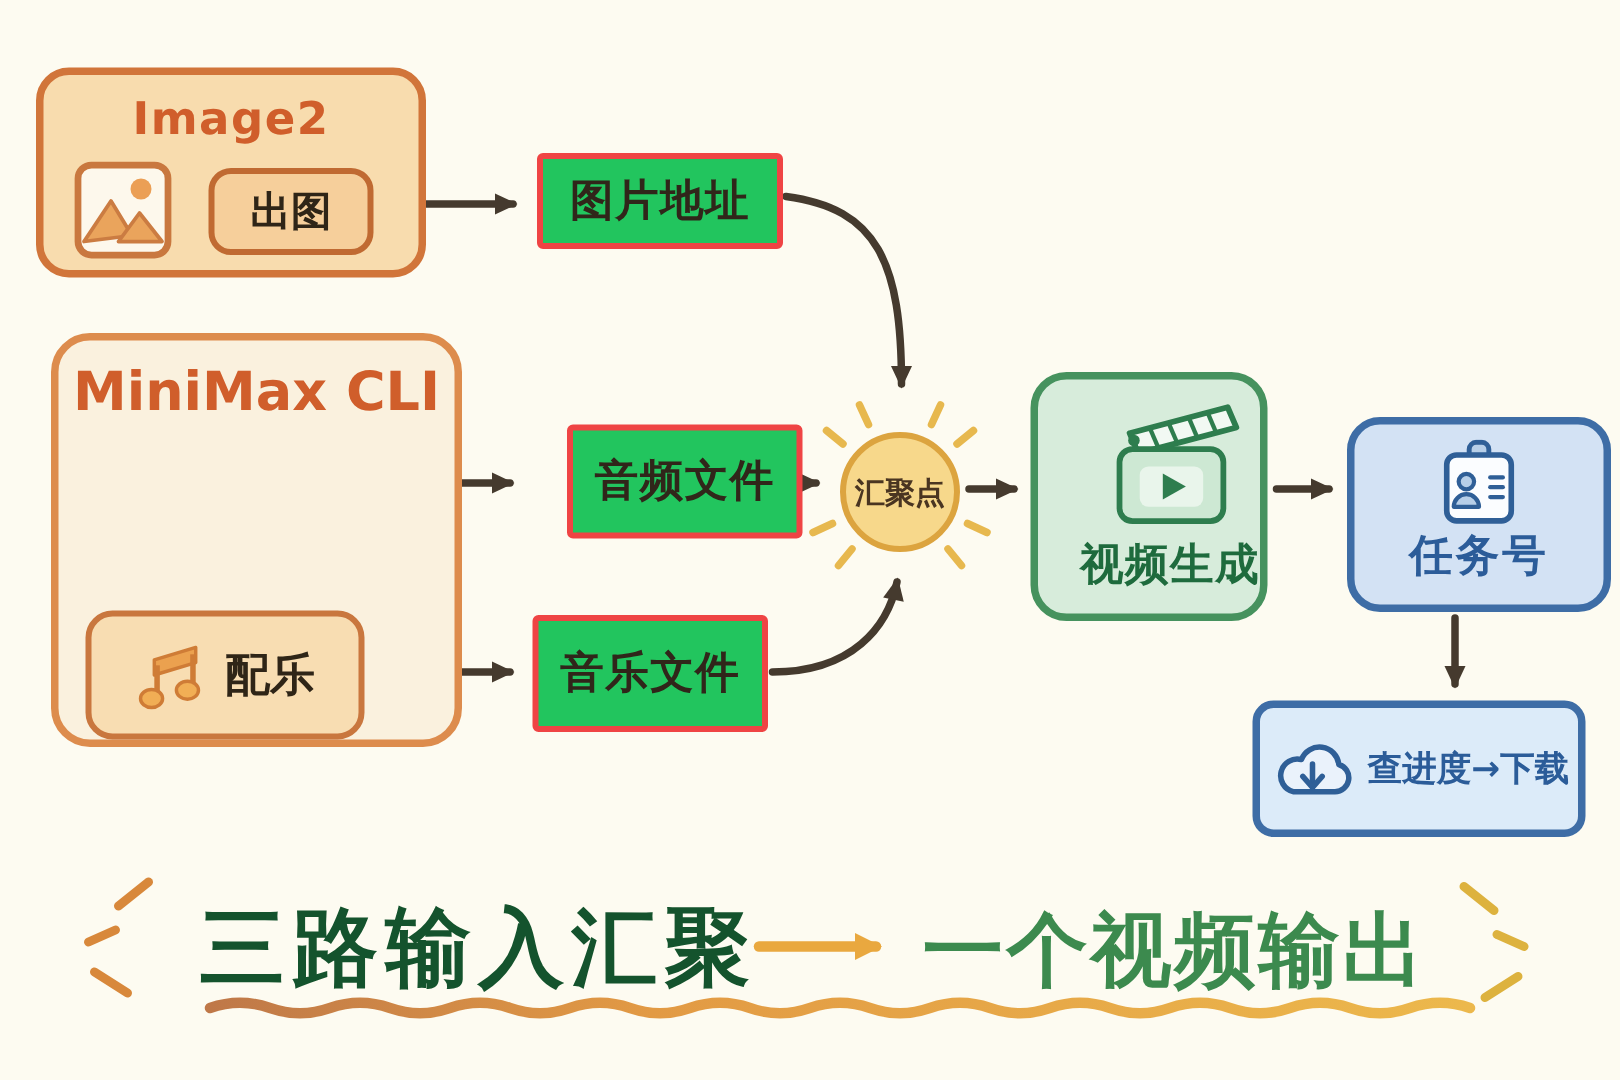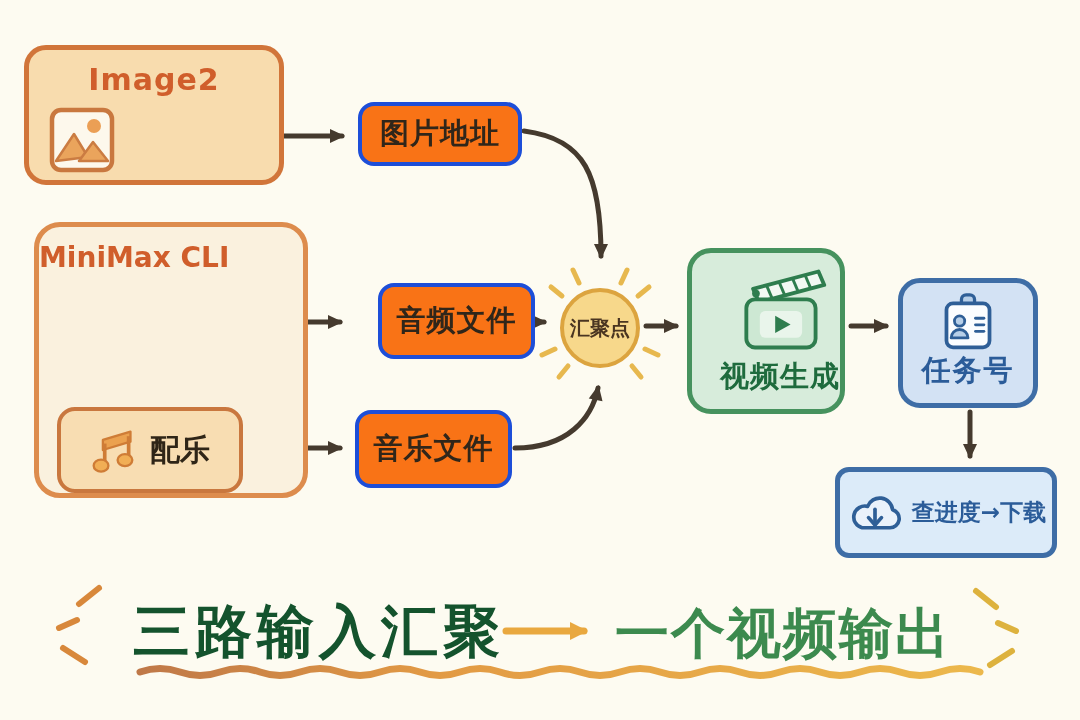--- a/index.html
+++ b/index.html
@@ -40,34 +40,34 @@
     display:flex;align-items:center;justify-content:center;
     font-size:27px;font-weight:bold;color:#2f2517;
   }
   
   .minimax-box{
     left:34px;top:222px;width:274px;height:276px;
     background:#faf1de;border:5px solid #dd8c4d;border-radius:26px;
   }
   .minimax-title{
     position:absolute;left:0;top:14px;width:100%;
-    color:#d05e2b;font-size:28px;font-weight:bold;
+    text-align:center;color:#d05e2b;font-size:36px;font-weight:bold;
   }
   .sub-node{
     position:absolute;left:18px;width:186px;height:86px;
     box-sizing:border-box;
     background:#f8ddb2;border:4px solid #c9773e;border-radius:18px;
     display:flex;align-items:center;justify-content:center;gap:14px;
     font-size:30px;font-weight:bold;color:#2f2517;
   }
   .voice-box{top:56px;}
   .music-box{top:180px;}
   
   .file-node{
-    background:#f97316;border:4px solid #1d4ed8;border-radius:16px;
+    background:#22c55e;border:4px solid #ef4444;border-radius:4px;
     color:#30261a;font-size:29px;letter-spacing:1px;
   }
   .image-url-box{left:358px;top:102px;width:164px;height:64px;}
   .audio-file-box{left:355px;top:283px;width:157px;height:76px;margin-left:23px;}
   .music-file-box{left:355px;top:410px;width:157px;height:78px;}
   
   .hub-circle{
     left:560px;top:288px;width:80px;height:80px;
     box-sizing:border-box;
     background:#f7d88b;border:4px solid #dca43f;border-radius:50%;
@@ -76,21 +76,21 @@
   
   .video-gen-box{
     left:687px;top:248px;width:158px;height:166px;
     background:#d7ecdb;border:5px solid #46925e;border-radius:24px;
     flex-direction:column;justify-content:flex-start;padding-left:28px;
   }
   .video-gen-box .icon-wrap{margin-top:10px;}
   .video-gen-label{color:#1e6b3d;font-size:29px;margin-top:2px;letter-spacing:1px;}
   
   .task-box{
-    left:898px;top:278px;width:140px;height:130px;
+    left:898px;top:278px;width:176px;height:130px;
     background:#d3e2f4;border:5px solid #3e6da6;border-radius:22px;
     flex-direction:column;justify-content:flex-start;
   }
   .task-box .icon-wrap{margin-top:10px;}
   .task-label{color:#2b5c99;font-size:29px;margin-top:0px;letter-spacing:2px;}
   
   .progress-box{
     left:835px;top:467px;width:222px;height:91px;
     background:#dcebf9;border:5px solid #3e6da6;border-radius:14px;
     gap:8px;color:#2b5c99;font-size:23px;letter-spacing:0px;
@@ -171,20 +171,23 @@
   <div class="node image2-box">
     <div class="image2-title">Image2</div>
     <div class="image2-imgicon">
       <svg width="66" height="66" viewBox="0 0 66 66">
         <rect x="3" y="3" width="60" height="60" rx="9" fill="#fdf8ec" stroke="#c9783f" stroke-width="4.5"></rect>
         <circle cx="45" cy="19" r="7" fill="#eb9f55"></circle>
         <path d="M7,54 L25,27 L39,50 Z" fill="#eaa45c" stroke="#cb7c42" stroke-width="2.5" stroke-linejoin="round"></path>
         <path d="M30,54 L44,35 L59,54 Z" fill="#eaa45c" stroke="#cb7c42" stroke-width="2.5" stroke-linejoin="round"></path>
       </svg>
     </div>
+    <div class="outimg-button">
+      <span>出图</span>
+    </div>
   </div>
 
   <div class="node file-node image-url-box">
     <span>图片地址</span>
   </div>
 
   <div class="node minimax-box">
     <div class="minimax-title">MiniMax CLI</div>
 
 

